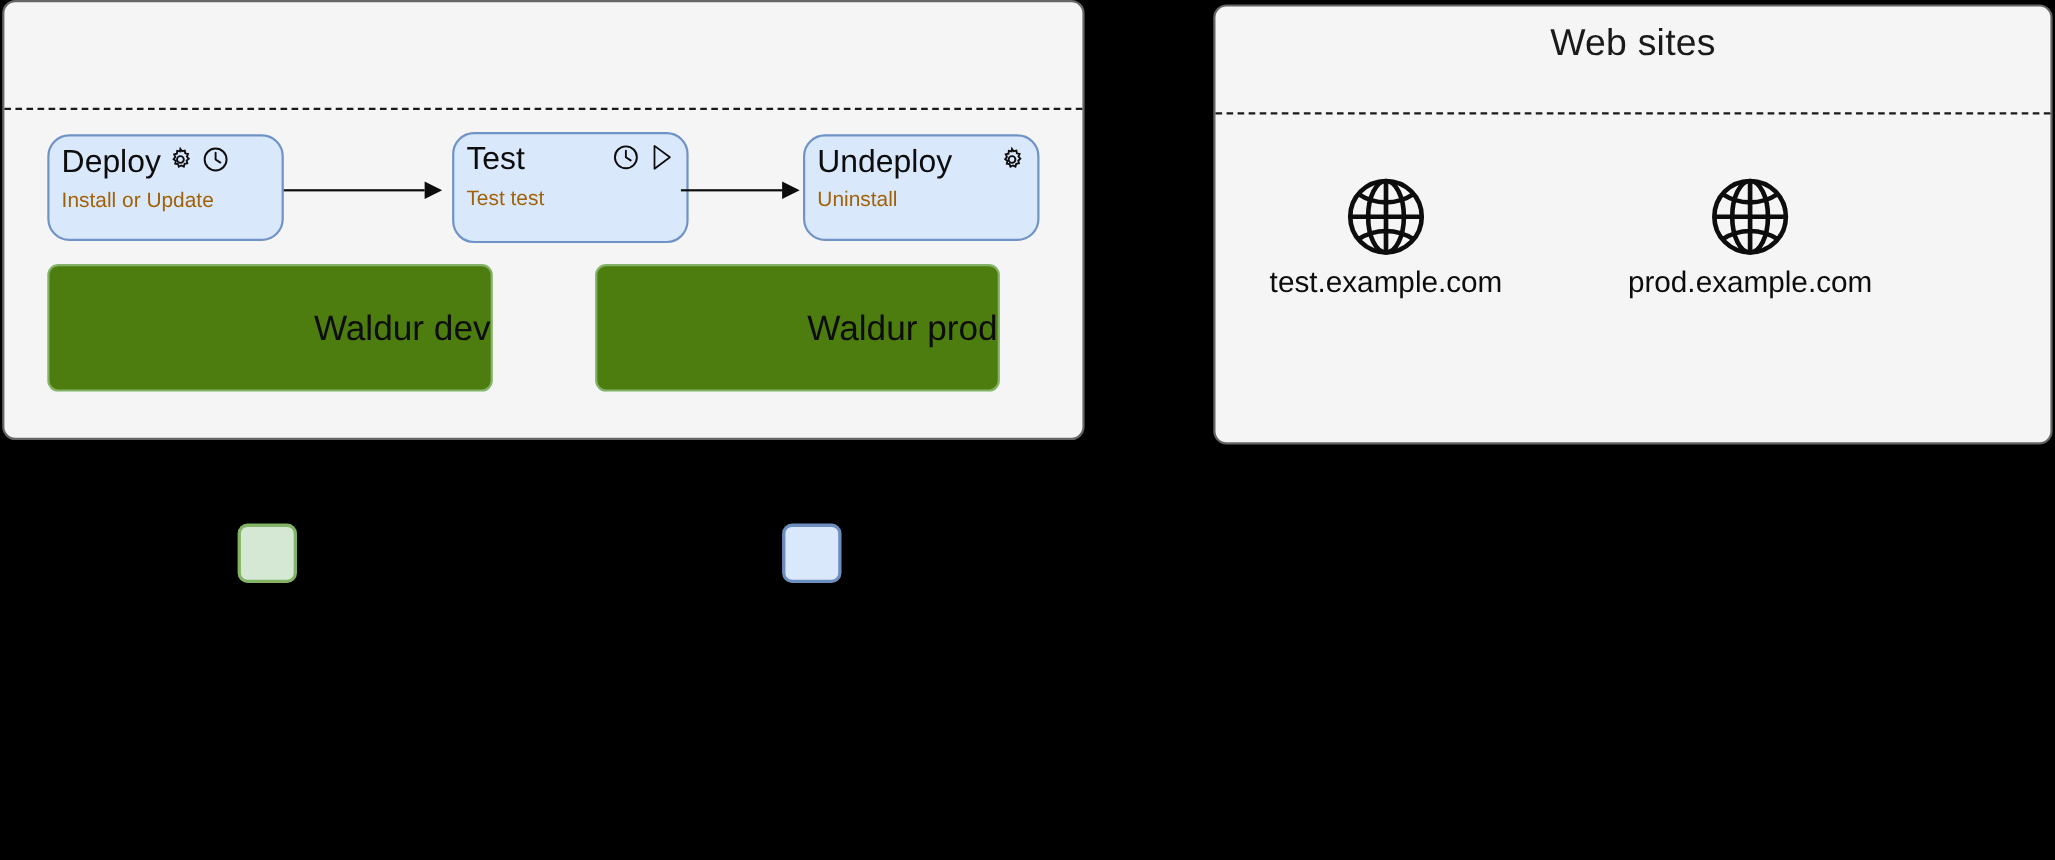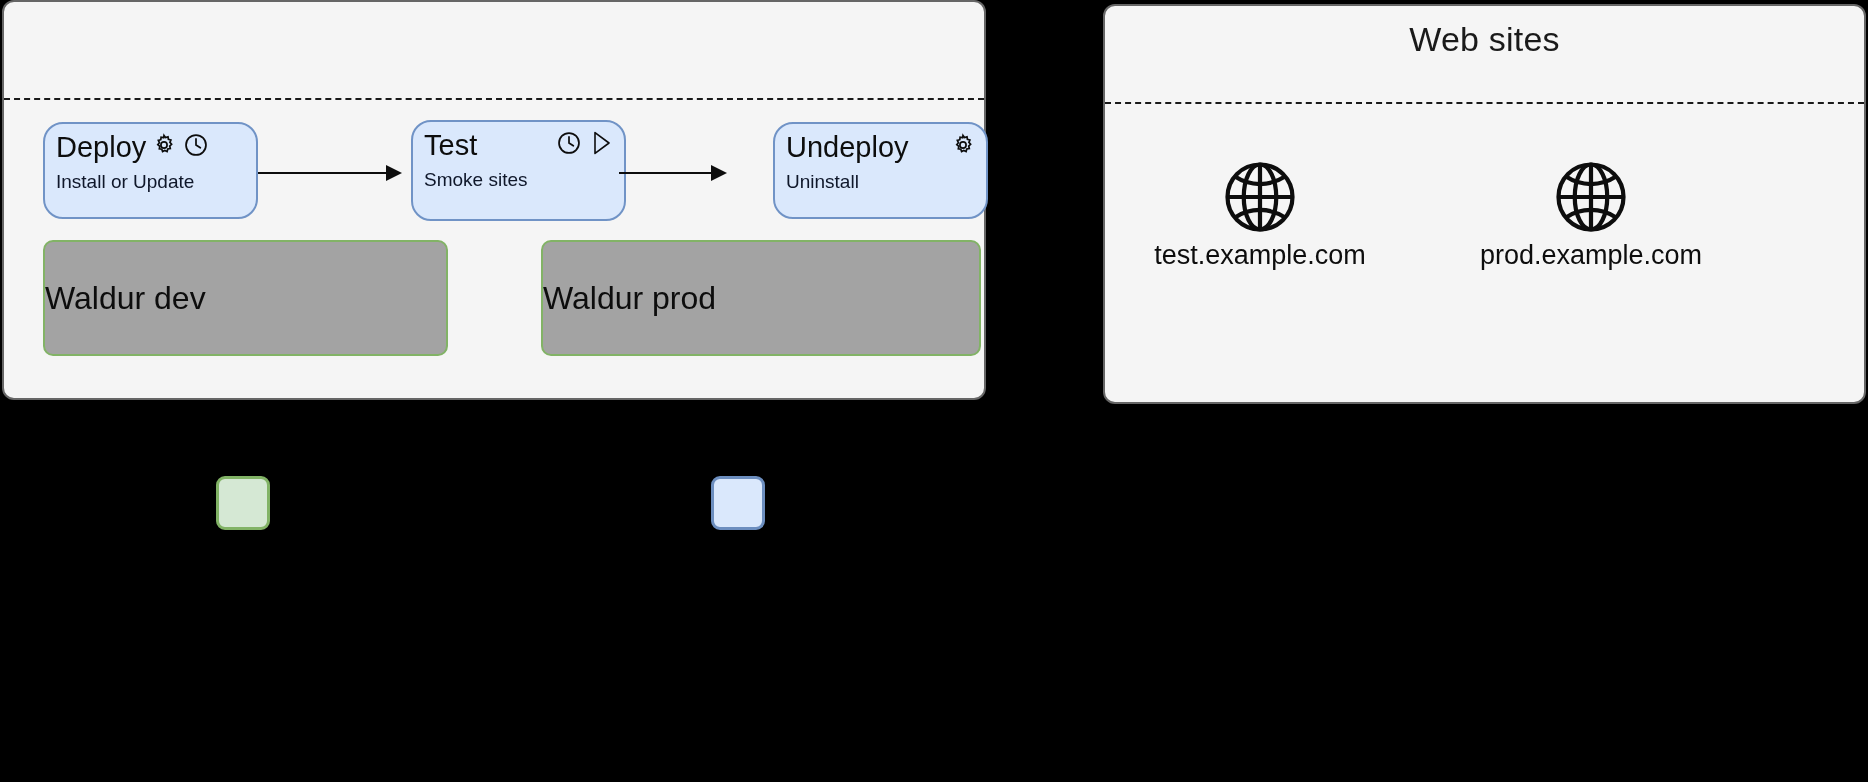--- a/index.html
+++ b/index.html
@@ -78,44 +78,44 @@
     display: flex;
     align-items: center;
     gap: 7px;
     margin-left: 6px;
   }
   .node-icons.push {
     margin-left: auto;
   }
   .node-sub {
     font-size: 19px;
-    color: #0f172a;
+    color: #a16207;
     margin-top: 9px;
     white-space: nowrap;
   }
 
   #node-deploy  { left: 43px;  top: 122px; width: 215px; height: 97px; }
   #node-test    { left: 411px; top: 120px; width: 215px; height: 101px; }
-  #node-undeploy{ left: 730px; top: 122px; width: 215px; height: 97px; margin-left: 43px; }
+  #node-undeploy{ left: 730px; top: 122px; width: 215px; height: 97px; }
 
   
   .env-node {
     position: absolute;
-    background: #a3a3a3;
+    background: #4d7c0f;
     border: 2px solid #82b366;
     border-radius: 10px;
     box-sizing: border-box;
     display: flex;
     align-items: center;
-    justify-content: flex-start;
+    justify-content: flex-end;
     font-size: 32px;
     color: #0d0d0d;
   }
   #env-dev  { left: 43px;  top: 240px; width: 405px; height: 116px; }
-  #env-prod { left: 541px; top: 240px; width: 440px; height: 116px; }
+  #env-prod { left: 541px; top: 240px; width: 368px; height: 116px; }
 
   
   .connector {
     position: absolute;
     height: 2px;
     background: #0d0d0d;
   }
   #connector-1 { left: 258px; top: 172px; width: 128px; }
   #connector-2 { left: 619px; top: 172px; width: 92px; }
   .arrow-head {
@@ -208,21 +208,21 @@
           <path d="M12 6.4V12l4 2.6" stroke-linecap="round"></path>
         </svg>
       </span>
       <span>
         <svg width="24" height="26" viewBox="0 0 24 26" fill="none" stroke="#0d0d0d" stroke-width="1.6" stroke-linejoin="round">
           <path d="M6 2.6L20 13 6 23.4z"></path>
         </svg>
       </span>
     </span>
   </div>
-  <div class="node-sub">Smoke sites</div>
+  <div class="node-sub">Test test</div>
 </div>
 
 <div class="node" id="node-undeploy">
   <div class="node-head">
     <span class="node-title">Undeploy</span>
     <span class="node-icons push">
       <span>
         <svg width="24" height="24" viewBox="0 0 24 24" fill="none" stroke="#0d0d0d" stroke-width="1.7">
           <circle cx="12" cy="12" r="3.1"></circle>
           <path d="M12 2.4l1.5 2.1 2.5-.6.4 2.5 2.5.6-1 2.4 1.7 1.9-1.9 1.7.6 2.5-2.5.5-.7 2.5-2.3-1.1-2.2 1.2-.8-2.4-2.5-.4.5-2.5-2-1.6 1.6-2-1.1-2.3 2.5-.7.3-2.5 2.5.5z"></path>

